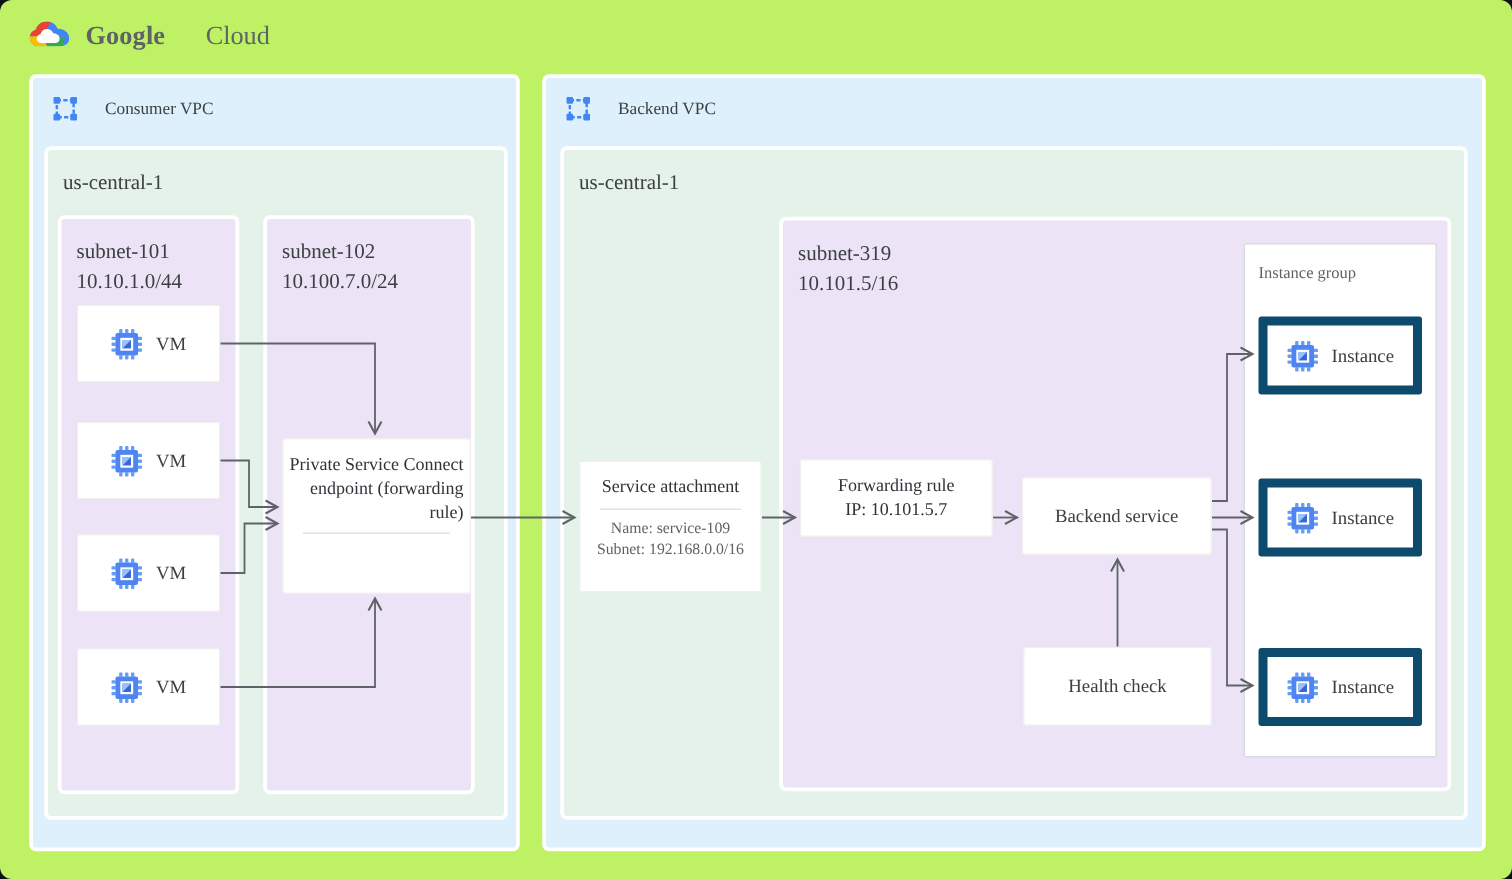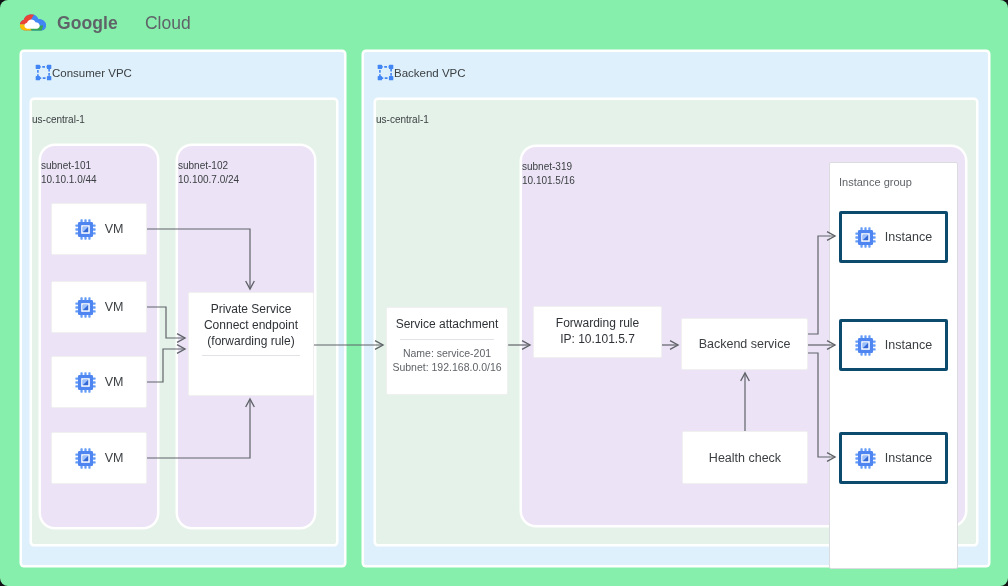--- a/index.html
+++ b/index.html
@@ -1,37 +1,37 @@
 <!DOCTYPE html>
 <html><head>
 <meta charset="utf-8">
 <style>
   html,body{margin:0;padding:0;background:#101114;}
   .stage{
     position:relative;width:1008px;height:586px;overflow:hidden;
-    background:#86efac;border-radius:8px;
-    font-family:Liberation Sans, sans-serif;
+    background:#bef264;border-radius:8px;
+    font-family:Liberation Serif, serif;
     color:#3c4043;
   }
   .logo{position:absolute;left:18px;top:12px;display:flex;align-items:center;gap:9px;}
   .logo .g{font-size:17.5px;font-weight:700;color:#5f6368;letter-spacing:.1px;}
   .logo .c{font-size:17.5px;font-weight:400;color:#5f6368;margin-left:18px;}
   .zone{position:absolute;border-radius:2px;box-shadow:0 0 0 2.5px #ffffff;}
   .blue{background:#def0fb;}
   .green{background:#e5f2e9;}
-  .purple{background:#ece4f6;border-radius:14px;}
-  .vpc-head{position:absolute;left:13px;top:12px;display:flex;align-items:center;gap:0;}
+  .purple{background:#ece4f6;}
+  .vpc-head{position:absolute;left:13px;top:12px;display:flex;align-items:center;gap:18px;}
   .vpc-head .t{font-size:11.5px;color:#3c4043;}
-  .zone-label{position:absolute;left:0;top:13px;font-size:10px;color:#3c4043;line-height:1.4;}
+  .zone-label{position:absolute;left:10px;top:13px;font-size:14px;color:#3c4043;line-height:1.4;}
   .node{
     position:absolute;background:#fff;border:1px solid rgba(60,64,67,.08);
     border-radius:2px;box-sizing:border-box;display:flex;align-items:center;
     justify-content:center;color:#3c4043;
   }
-  .node.outlined{border:3px solid #0c4a6e;}
+  .node.outlined{border:6px solid #0c4a6e;}
   .node .nlabel{font-size:12.5px;color:#3c4043;}
   .node.h{gap:9px;}
   .card{flex-direction:column;justify-content:flex-start;padding:9px 4px 6px 4px;text-align:center;}
   .card .title{font-size:12px;line-height:1.32;color:#2f3338;}
   .card .divider{width:84%;height:1px;background:#e2e2e6;margin:6px auto 6px auto;}
   .card .sub{font-size:10.5px;line-height:1.35;color:#5f6368;}
   .group-box{position:absolute;background:#fff;border:1px solid #dadce0;border-radius:2px;box-sizing:border-box;}
   .group-box .glabel{position:absolute;left:9px;top:13px;font-size:11px;color:#5f6368;}
   .arrows{position:absolute;left:0;top:0;z-index:10;pointer-events:none;}
   .arrows path{fill:none;stroke:#5f6368;stroke-width:1.2px;}
@@ -134,21 +134,21 @@
             </svg>
           <span class="nlabel">VM</span>
         </div>
       </div>
 
       <div class="zone purple" style="left:146px;top:46px;width:136px;height:381px;">
         <div class="zone-label">
           <div>subnet-102</div>
           <div>10.100.7.0/24</div>
         </div>
-        <div class="node card" style="left:10px;top:146px;width:126px;height:104px;">
+        <div class="node card" style="left:10px;top:146px;width:126px;height:104px;text-align:right;">
           <div class="title">Private Service Connect endpoint (forwarding rule)</div>
           <div class="divider"></div>
         </div>
       </div>
     </div>
   </div>
 
   <div class="zone blue" style="left:364px;top:52px;width:624px;height:513px;">
     <div class="vpc-head">
       <svg viewBox="0 0 20 20" width="17" height="17">
@@ -157,21 +157,21 @@
       <span class="t">Backend VPC</span>
     </div>
 
     <div class="zone green" style="left:12px;top:48px;width:600px;height:444px;">
       <div class="zone-label">us-central-1</div>
 
       <div class="node card" style="left:10px;top:207px;width:122px;height:88px;">
         <div class="title">Service attachment</div>
         <div class="divider"></div>
         <div class="sub">
-          <div>Name: service-201</div>
+          <div>Name: service-109</div>
           <div>Subnet: 192.168.0.0/16</div>
         </div>
       </div>
 
       <div class="zone purple" style="left:146px;top:47px;width:443px;height:378px;">
         <div class="zone-label">
           <div>subnet-319</div>
           <div>10.101.5/16</div>
         </div>
 
@@ -181,21 +181,21 @@
         </div>
 
         <div class="node" style="left:160px;top:284px;width:126px;height:53px;">
           <span class="nlabel">Health check</span>
         </div>
 
         <div class="node" style="left:159px;top:171px;width:127px;height:52px;">
           <span class="nlabel">Backend service</span>
         </div>
 
-        <div class="group-box" style="left:307px;top:15px;width:129px;height:407px;">
+        <div class="group-box" style="left:307px;top:15px;width:129px;height:343px;">
           <div class="glabel">Instance group</div>
           <div class="node h outlined" style="left:9px;top:48px;width:109px;height:52px;">
             <svg viewBox="0 0 24 24" width="21" height="21">
                 <use href="#chip-icon"></use>
               </svg>
             <span class="nlabel">Instance</span>
           </div>
           <div class="node h outlined" style="left:9px;top:156px;width:109px;height:52px;">
             <svg viewBox="0 0 24 24" width="21" height="21">
                 <use href="#chip-icon"></use>

